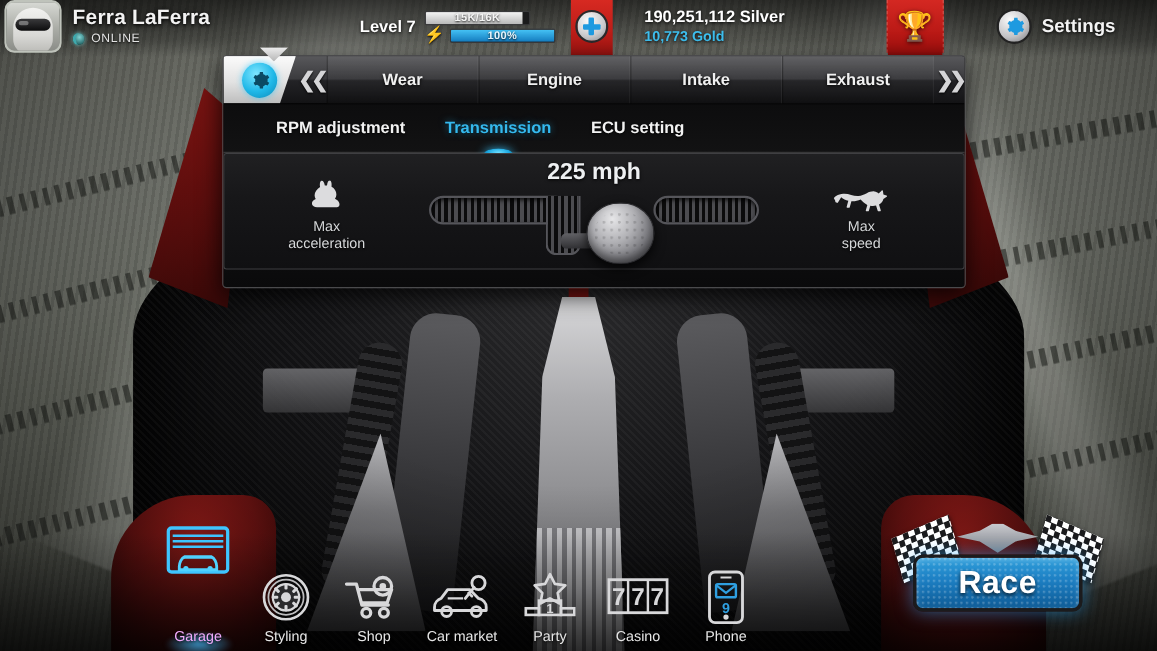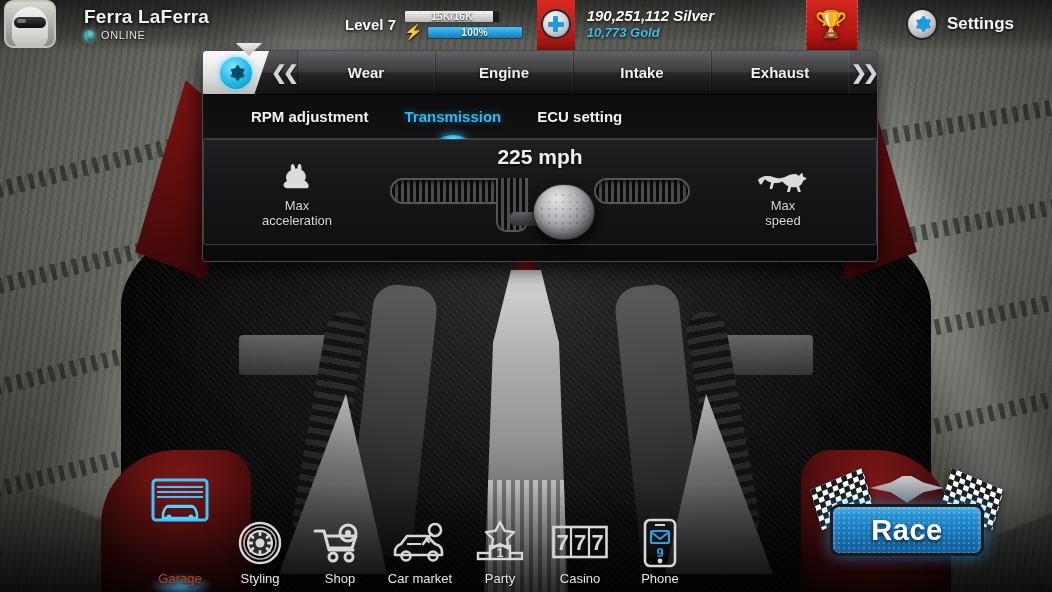--- a/index.html
+++ b/index.html
@@ -141,21 +141,21 @@
   }
   .visor{
     position:absolute; left:50%; top:15px; transform:translateX(-50%);
     width:32px; height:11px; border-radius:7px;
     background:linear-gradient(180deg,#3a3a3c,#0c0c0d);
   }
   .visor:after{
     content:""; position:absolute; left:3px; top:2px; width:9px; height:4px;
     border-radius:3px; background:rgba(255,255,255,.35);
   }
-  .name-block{ position:relative; margin-left:28px; }
+  .name-block{ position:relative; margin-left:10px; }
   .player-name{
     font-size:19px; font-weight:bold; color:#f2f2f2; letter-spacing:.2px;
     text-shadow:0 1px 3px rgba(0,0,0,.95), 0 0 6px rgba(0,0,0,.6);
     line-height:20px;
   }
   .online-row{ display:flex; align-items:center; gap:6px; margin-top:2px; }
   .online-dot{
     width:11px;height:11px;border-radius:50%;
     background:radial-gradient(circle at 40% 35%, #7fd4d4, #2b6f70 70%, #123334);
     box-shadow:0 0 4px rgba(120,220,220,.8);
@@ -202,21 +202,21 @@
     background:radial-gradient(circle at 38% 30%, #fbfbfb, #c9c9cc 60%, #8c8c90 100%);
     border:2px solid #2a2a2c; display:flex;align-items:center;justify-content:center;
   }
   .plus{ position:relative; width:16px; height:16px; }
   .plus:before,.plus:after{
     content:""; position:absolute; background:#1e9ae0; border-radius:1px;
   }
   .plus:before{ left:5.5px; top:0; width:5px; height:16px; }
   .plus:after{ top:5.5px; left:0; height:5px; width:16px; }
 
-  .currency{ margin-left:12px;font-style:italic; }
+  .currency{ margin-left:29px; }
   .silver{
     font-size:15px; font-weight:bold; color:#fff; text-shadow:0 1px 3px #000; line-height:18px;
   }
   .gold{
     font-size:13px; font-weight:bold; color:#3ec0f0; text-shadow:0 1px 3px #000; line-height:16px;
   }
 
   .trophy{
     position:absolute; left:806px; top:0; width:52px; height:48px;
     background:linear-gradient(180deg,#d42822 0%,#a9100e 100%);
@@ -377,21 +377,21 @@
     display:flex; align-items:flex-end; gap:0;
   }
   .navitem{
     width:80px; display:flex; flex-direction:column; align-items:center; gap:3px;
     cursor:pointer;
   }
   .nav-ico{ height:50px; display:flex; align-items:center; justify-content:center; }
   .nav-label{
     font-size:13px; color:#e6e6e6; text-shadow:0 1px 3px rgba(0,0,0,.95);
   }
-  .navitem.active .nav-label{ color:#c2410c;margin-top:43px; }
+  .navitem.active .nav-label{ color:#f0abfc;margin-top:43px; }
   .glow-under{
     position:absolute; left:150px; bottom:-6px; width:62px; height:22px; border-radius:50%;
     background:radial-gradient(ellipse at 50% 40%, rgba(70,190,255,.75) 0%, rgba(20,120,200,0) 72%);
     z-index:26; filter:blur(2px);
   }
 
   .race-wrap{
     position:absolute; right:50px; bottom:22px; width:190px; height:92px; z-index:32;
   }
   .race-btn{

